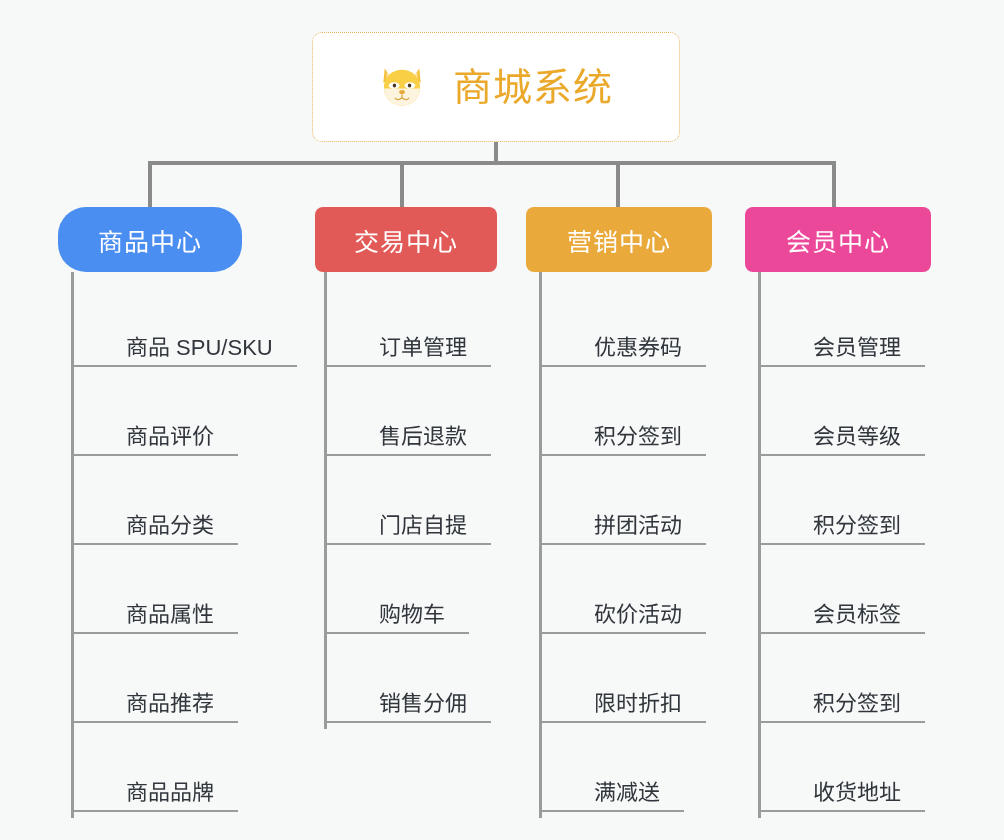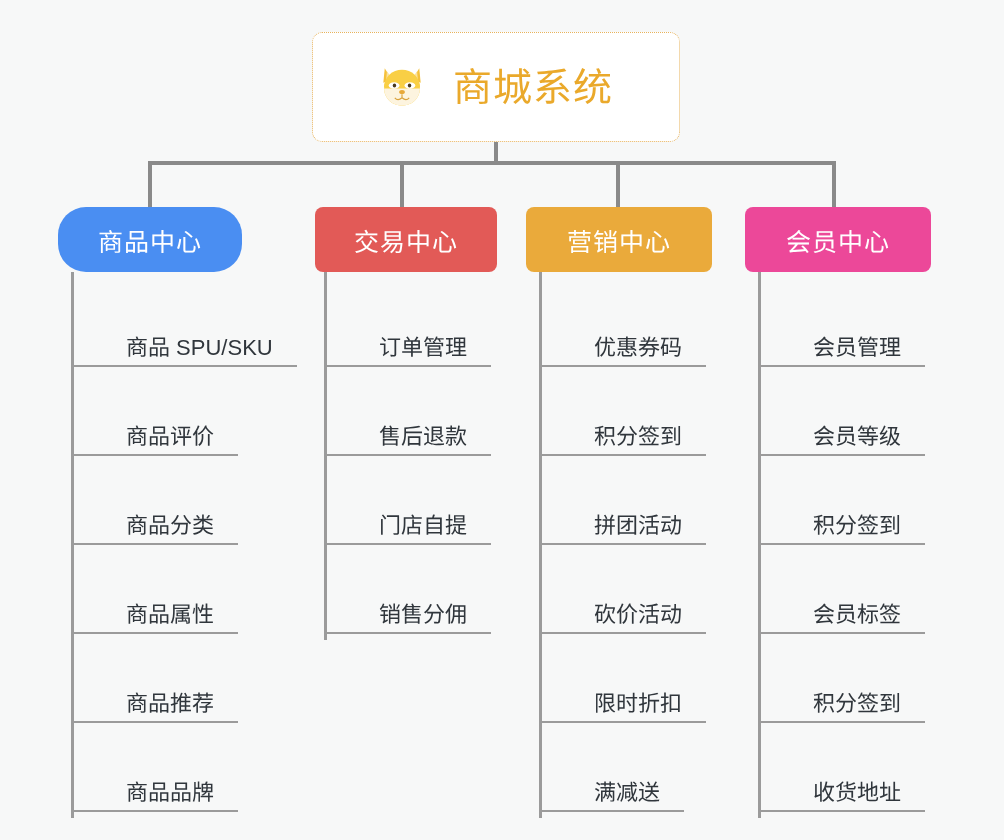--- a/index.html
+++ b/index.html
@@ -203,20 +203,23 @@
     <div class="leaf-item">
         <span class="leaf-label">订单管理</span>
       </div>
     <div class="leaf-item">
         <span class="leaf-label">售后退款</span>
       </div>
     <div class="leaf-item">
         <span class="leaf-label">门店自提</span>
       </div>
     <div class="leaf-item">
+        <span class="leaf-label">购物车</span>
+      </div>
+    <div class="leaf-item">
         <span class="leaf-label">销售分佣</span>
       </div>
   </div>
 
   <div class="leaf-col col-3">
     <div class="leaf-item">
         <span class="leaf-label">优惠券码</span>
       </div>
     <div class="leaf-item">
         <span class="leaf-label">积分签到</span>

